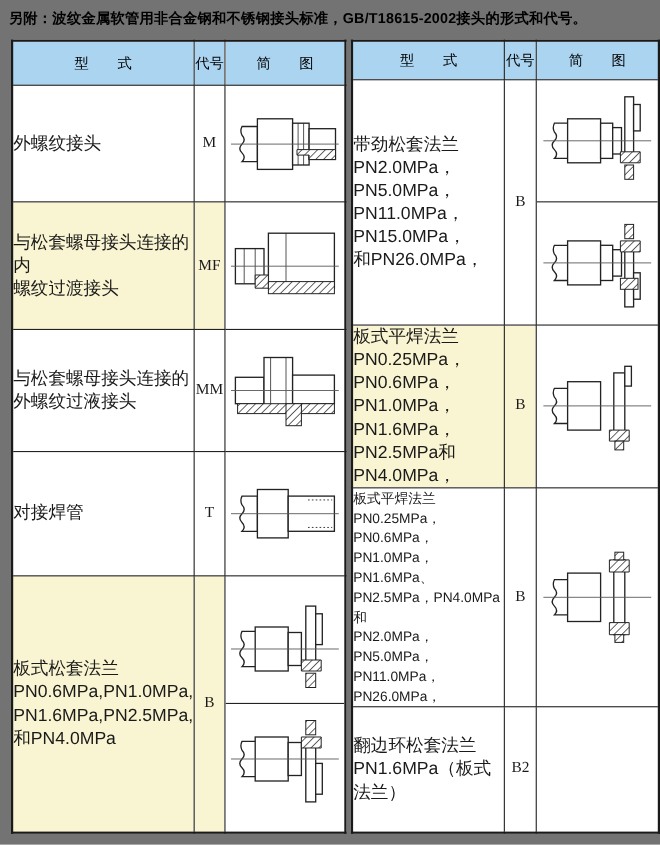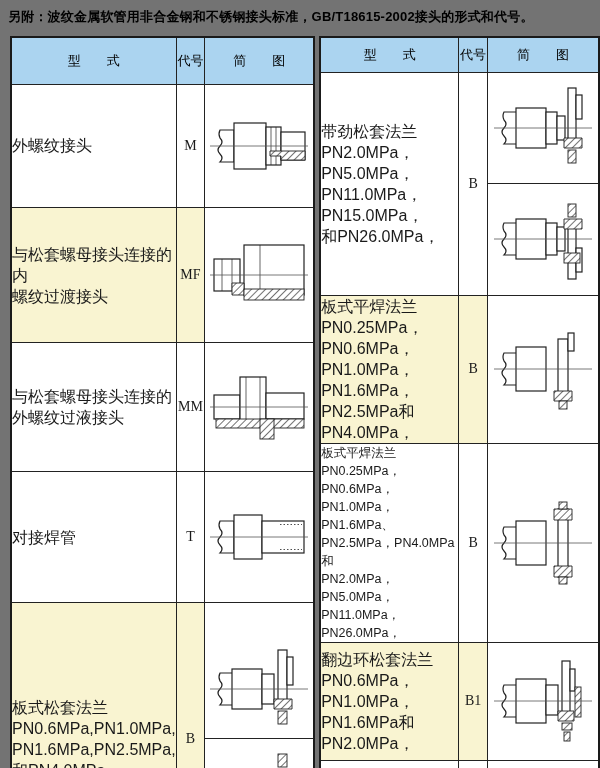--- a/index.html
+++ b/index.html
@@ -267,42 +267,20 @@
                   <rect x="66" y="8" width="10" height="68" fill="#fff" stroke="#222" stroke-width="1.2"></rect>
                   <path d="M62 8 h18 v11 h-18 z" fill="url(#hatch)" stroke="#222" stroke-width="0.9"></path>
                   <path d="M62 65 h18 v11 h-18 z" fill="url(#hatch)" stroke="#222" stroke-width="0.9"></path>
                   <rect x="67" y="1" width="8" height="7" fill="url(#hatch)" stroke="#222" stroke-width="0.9"></rect>
                   <rect x="67" y="76" width="8" height="7" fill="url(#hatch)" stroke="#222" stroke-width="0.9"></rect>
                   <line x1="2" y1="42" x2="100" y2="42" stroke="#555" stroke-width="0.8"></line>
                 </svg>
               </div>
             </td>
       </tr>
-      <tr style="height:118px">
-        <td class="tc y">翻边环松套法兰
-PN0.6MPa，PN1.0MPa，
-PN1.6MPa和PN2.0MPa，</td>
-        <td class="cc y">B1</td>
-        <td class="dc">
-              <div class="dwrap">
-                <svg width="102" height="84" viewBox="0 0 102 84" xmlns="http://www.w3.org/2000/svg">
-                  <path d="M26 26 V58 H12 q4 -4 0 -8 q-4 -4 0 -8 q4 -4 0 -8 q-2 -4 0 -8 Z" fill="#fff" stroke="#222" stroke-width="1.2"></path>
-                  <rect x="24" y="20" width="30" height="44" fill="#fff" stroke="#222" stroke-width="1.2"></rect>
-                  <rect x="54" y="26" width="12" height="30" fill="#fff" stroke="#222" stroke-width="1.2"></rect>
-                  <rect x="70" y="2" width="8" height="56" fill="#fff" stroke="#222" stroke-width="1.2"></rect>
-                  <rect x="78" y="10" width="5" height="22" fill="#fff" stroke="#222" stroke-width="1.2"></rect>
-                  <rect x="83" y="28" width="6" height="30" fill="url(#hatch)" stroke="#222" stroke-width="0.9"></rect>
-                  <path d="M66 52 h16 v10 h-16 z" fill="url(#hatch)" stroke="#222" stroke-width="0.9"></path>
-                  <rect x="70" y="64" width="10" height="7" fill="url(#hatch)" stroke="#222" stroke-width="0.9"></rect>
-                  <rect x="72" y="73" width="6" height="9" fill="url(#hatch)" stroke="#222" stroke-width="0.9"></rect>
-                  <line x1="2" y1="42" x2="100" y2="42" stroke="#555" stroke-width="0.8"></line>
-                </svg>
-              </div>
-            </td>
-      </tr>
       <tr style="height:115px">
         <td class="tc">翻边环松套法兰
 PN1.6MPa（板式法兰）</td>
         <td class="cc">B2</td>
         <td class="dc"></td>
       </tr>
     </tbody>
       </table>
 
   </div>

